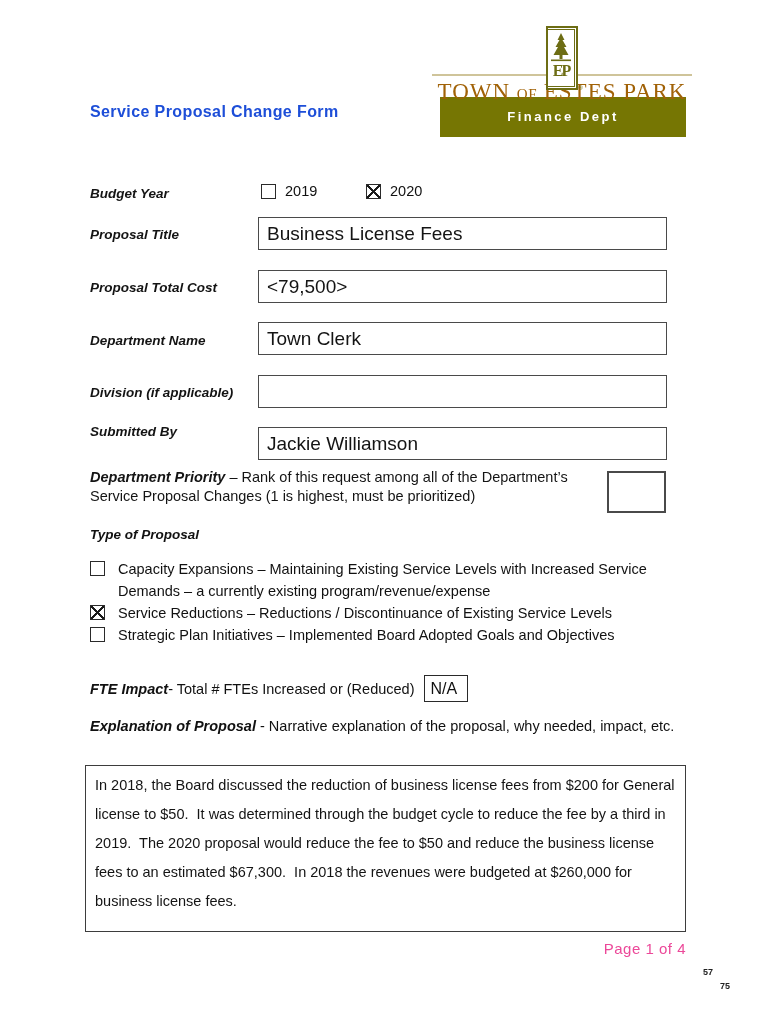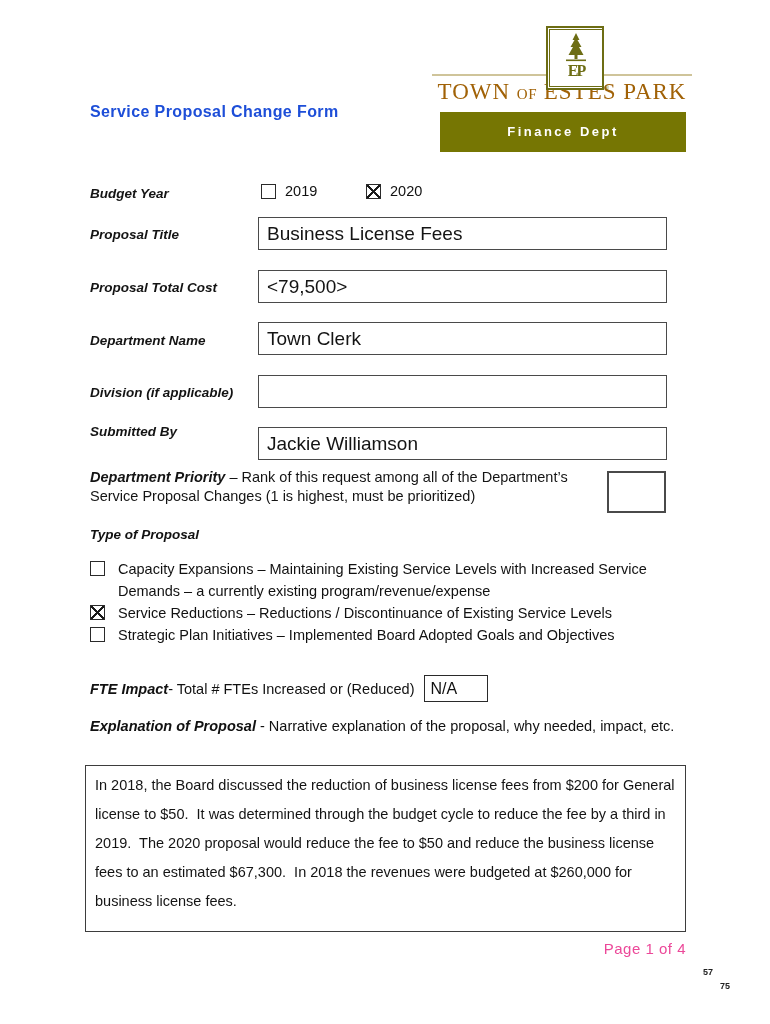--- a/index.html
+++ b/index.html
@@ -13,41 +13,41 @@
     color:#111;
     overflow:hidden;
   }
   
   .form-title {
     position:absolute; left:90px; top:103px;
     font-size:16px; font-weight:bold; letter-spacing:.4px; color:#1d4ed8;
   }
   .gold-line { position:absolute; left:432px; top:74px; width:260px; height:2px; background:#cfc49a; }
   .ep-badge {
-    position:absolute; left:546px; top:26px; width:58px; height:64px;
+    position:absolute; left:546px; top:26px; width:32px; height:64px;
     border:2px solid #6d6d14; background:#fff; z-index:2;
-    display:flex; flex-direction:column; align-items:flex-start; justify-content:flex-start;
+    display:flex; flex-direction:column; align-items:flex-end; justify-content:flex-start;
   }
   .ep-badge .inner {
     width:100%; height:100%; border:1px solid #6d6d14; margin:1px;
     display:flex; flex-direction:column; align-items:center;
   }
   .ep-mono {
     font-family:"Liberation Serif", serif; font-weight:bold;
     font-size:16px; letter-spacing:-2px; color:#6d6d14; margin-top:-2px;
   }
   .reg-mark { position:absolute; right:-7px; bottom:-3px; font-size:6px; color:#6d6d14; }
   .org-name {
     position:absolute; left:425px; top:79px; width:274px; text-align:center;
     font-family:"Liberation Serif", serif; color:#a16207;
     font-size:23px; letter-spacing:1px; white-space:nowrap; z-index:1;
   }
   .org-name .of { font-size:15px; letter-spacing:.5px; }
   .dept-banner {
-    position:absolute; left:440px; top:112px; width:246px; height:40px;
+    position:absolute; left:440px; top:97px; width:246px; height:40px;
     background:#767603; color:#ffffff; font-weight:bold; font-size:13px;
     letter-spacing:2.5px; text-align:center; line-height:40px;
   }
   
   .flabel { position:absolute; left:90px; font-size:13.5px; font-weight:bold; font-style:italic; color:#141414; }
   .fbox {
     position:absolute; left:258px; width:409px; height:33px;
     border:1.5px solid #4a4a4a; background:#fff;
     display:flex; align-items:center; padding:0 8px;
     font-size:19px; color:#141414;
@@ -67,21 +67,21 @@
   .priority-text b, .inline-label { font-weight:bold; font-style:italic; }
   .priority-box { position:absolute; left:607px; top:471px; width:59px; height:42px; border:2px solid #4a4a4a; background:#fff; }
   
   .type-heading { position:absolute; left:90px; top:527px; font-size:13.5px; font-weight:bold; font-style:italic; }
   .type-list { position:absolute; left:90px; top:558px; width:590px; }
   .type-item { display:flex; align-items:flex-start; font-size:14.5px; line-height:22px; }
   .type-item .cb { margin-top:3px; margin-right:13px; }
   
   .fte-row { position:absolute; left:90px; top:675px; display:flex; align-items:center; font-size:14.5px; }
   .fte-box {
-    display:inline-flex; align-items:center; width:64px; height:27px;
+    display:inline-flex; align-items:center; width:44px; height:27px;
     border:1.6px solid #2a2a2a; margin-left:9px; padding-left:6px; font-size:16px;
   }
   
   .expl-label { position:absolute; left:90px; top:716px; width:600px; font-size:14.5px; line-height:20px; }
   .expl-box {
     position:absolute; left:85px; top:765px; width:601px; height:167px;
     border:1.5px solid #3d3d3d; background:#fff;
     padding:5px 9px; font-size:14.5px; line-height:29px; color:#141414;
     white-space:pre-wrap;
   }

